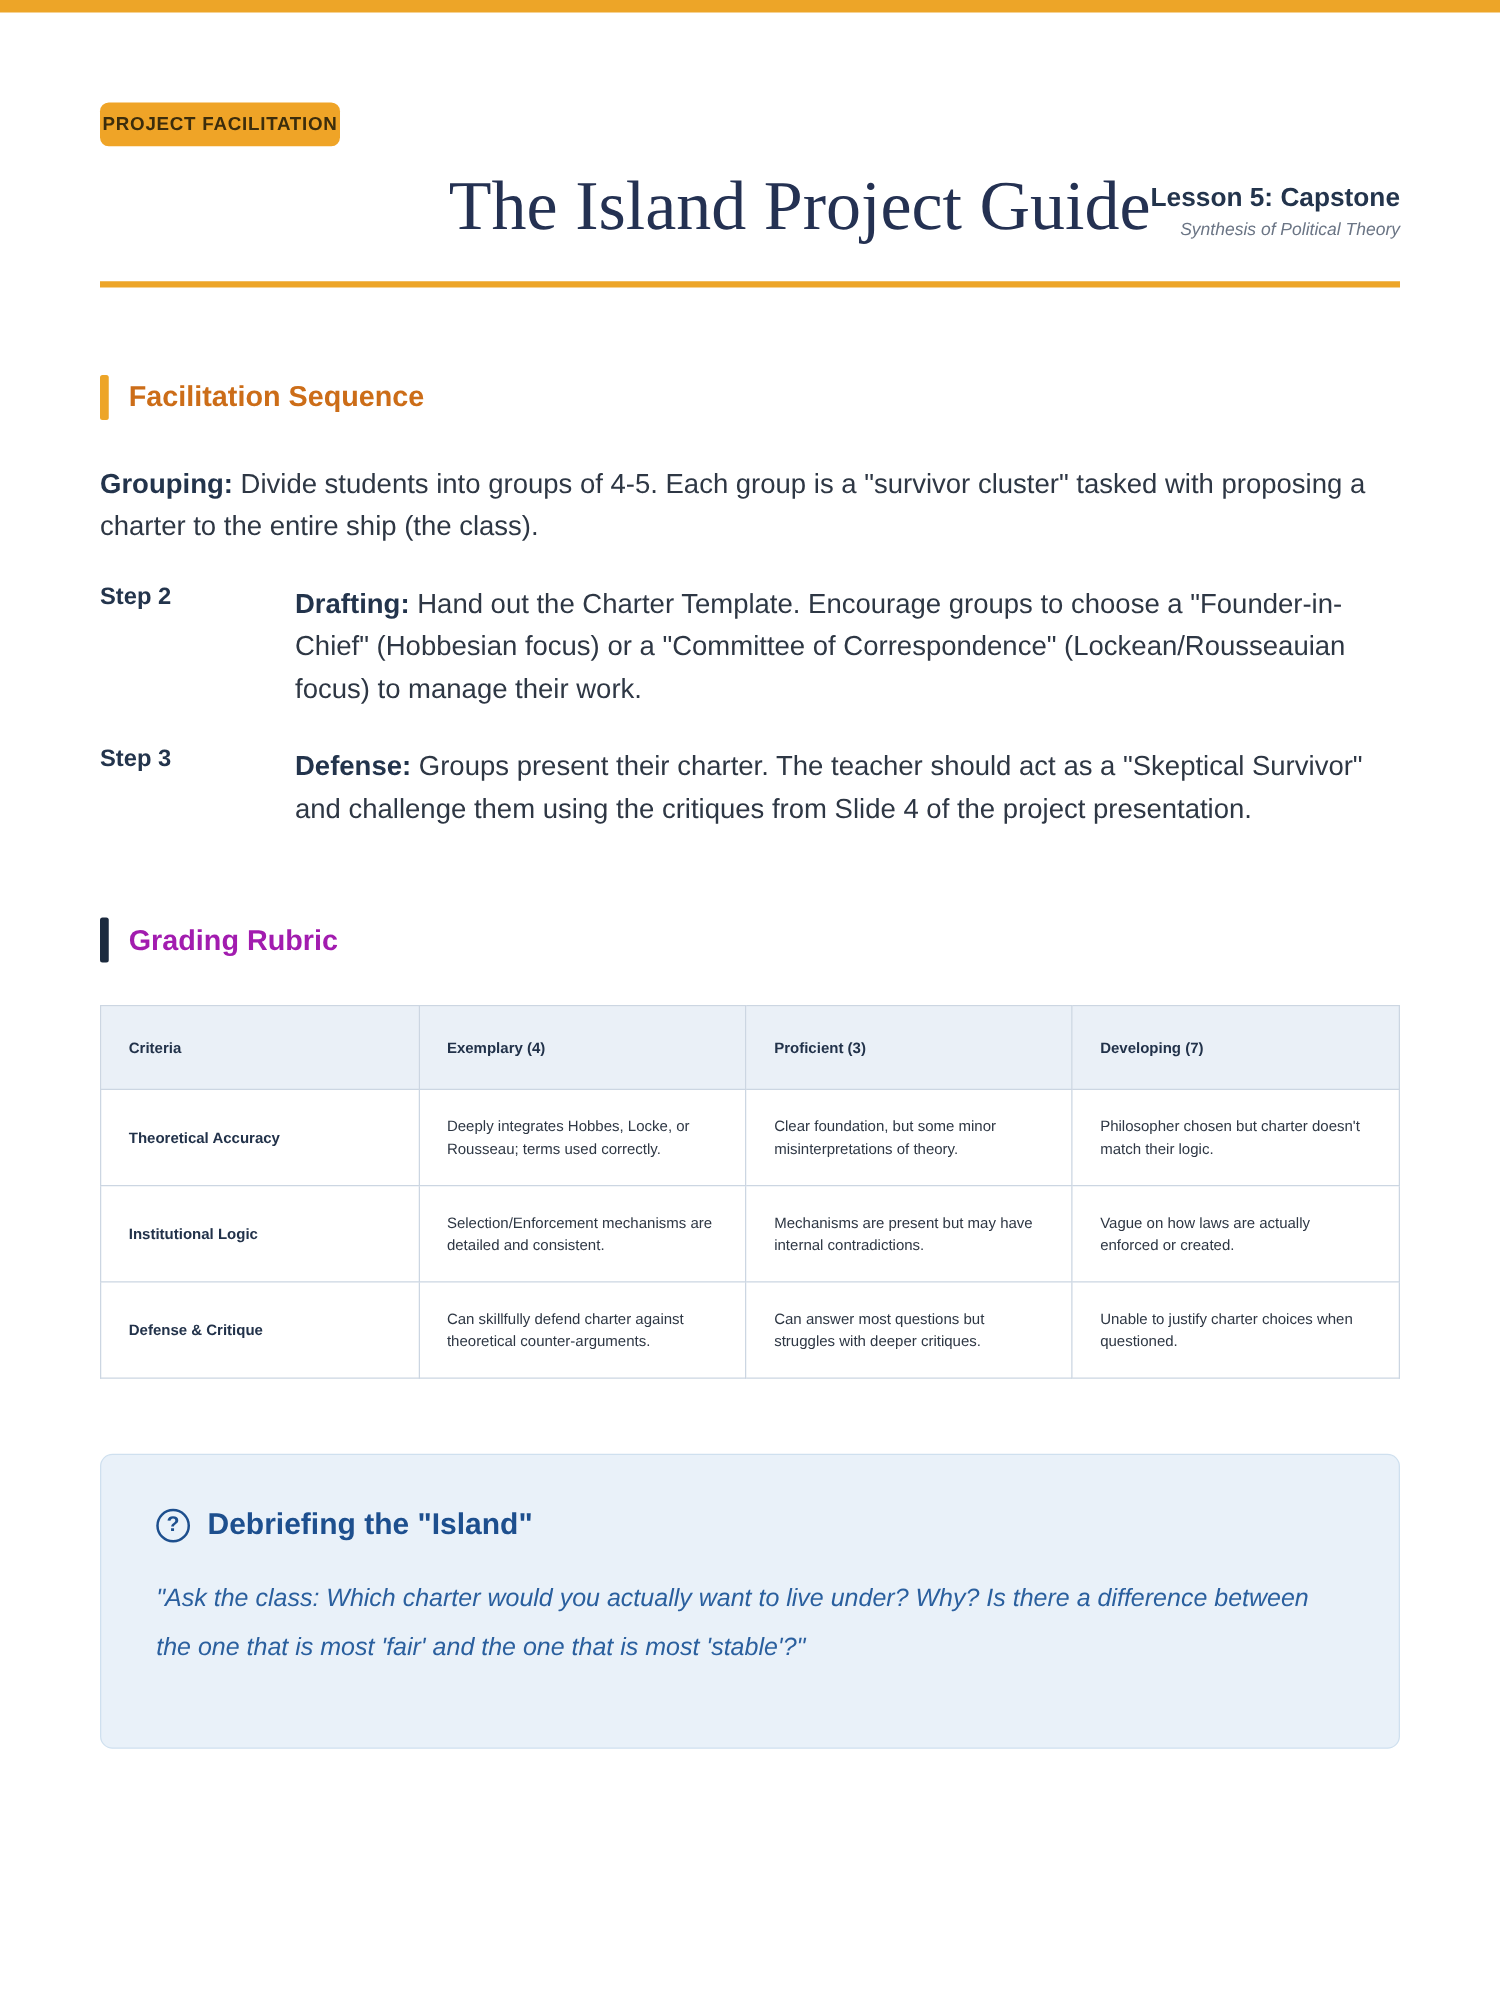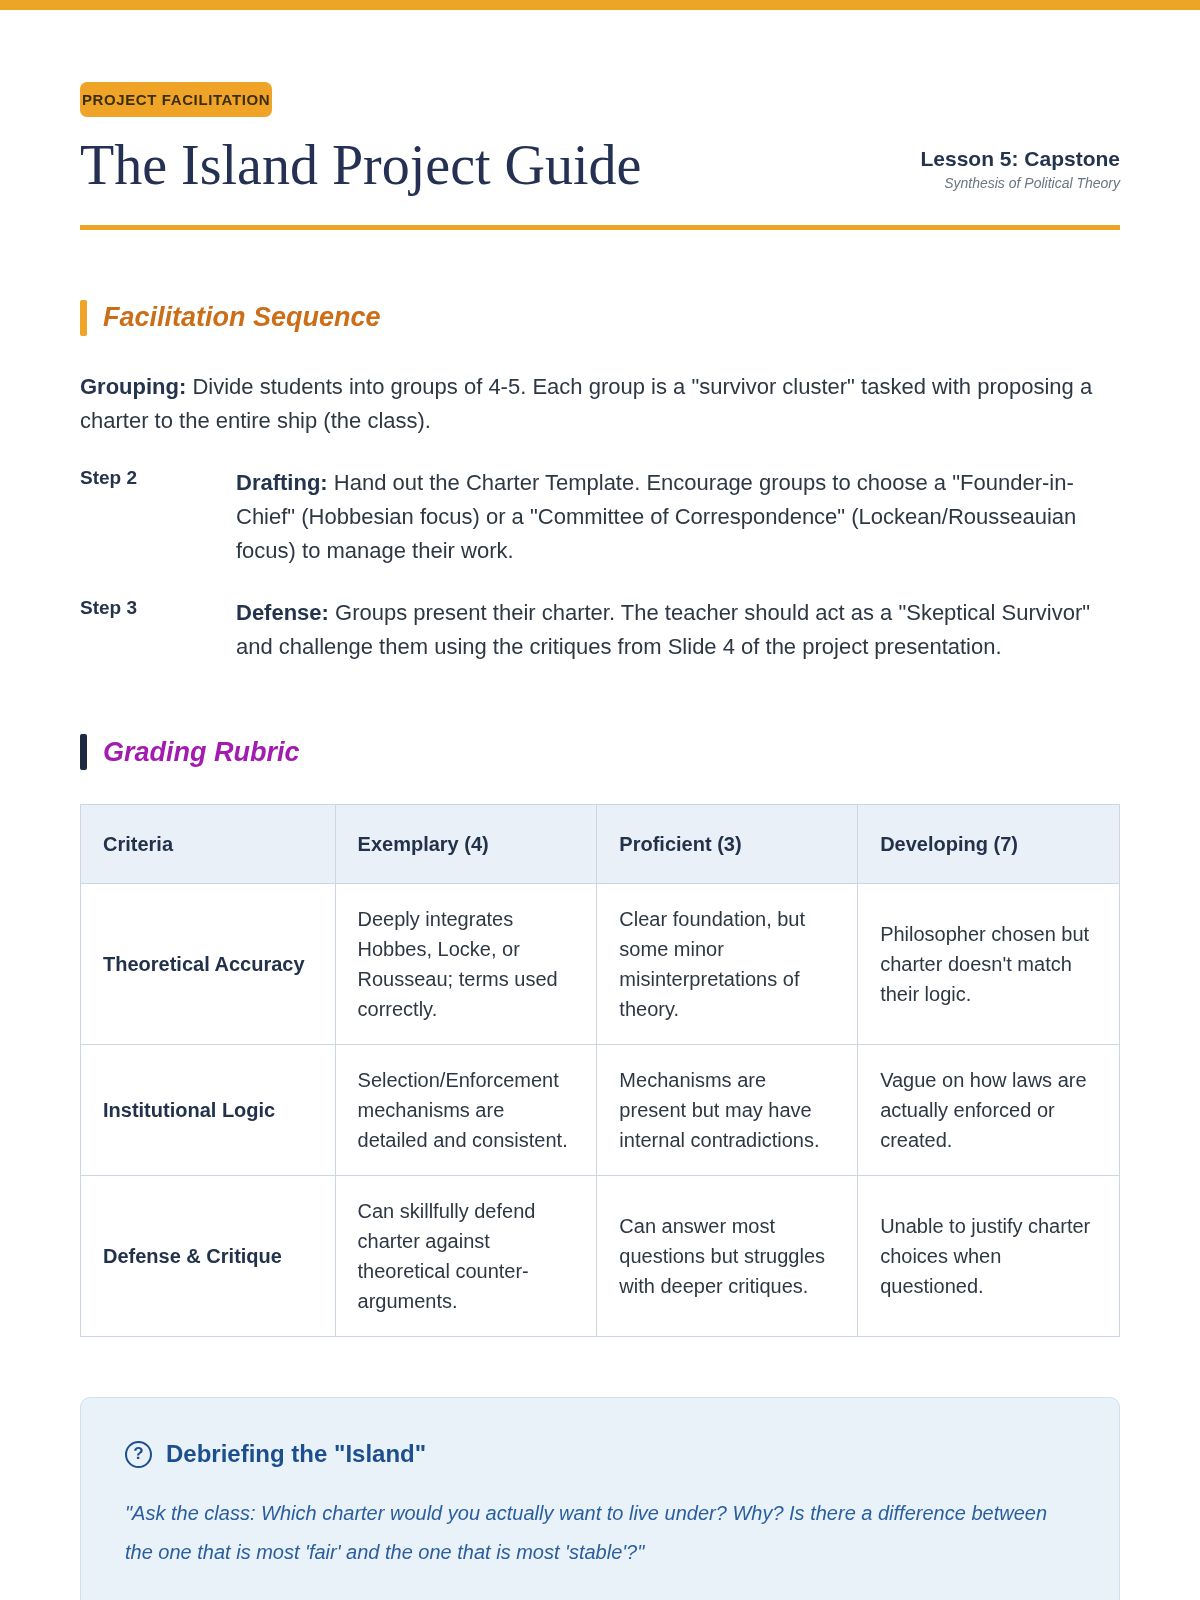--- a/index.html
+++ b/index.html
@@ -24,21 +24,21 @@
     background: #efa427;
     color: #3c2d0c;
     font-weight: bold;
     font-size: 15px;
     letter-spacing: 0.6px;
     padding: 9px 2px;
     border-radius: 7px;
   }
   .header-row {
     display: flex;
-    justify-content: space-between;
+    justify-content: flex-end;
     align-items: flex-end;
     margin-top: 18px;
   }
   .doc-title {
     font-family: "Liberation Serif", "DejaVu Serif", serif;
     font-size: 56px;
     font-weight: 400;
     color: #243152;
     line-height: 1.1;
   }
@@ -70,23 +70,22 @@
   .section-heading .accent {
     width: 7px;
     height: 36px;
     border-radius: 2px;
   }
   .section-heading.orange .accent { background: #eda528; }
   .section-heading.orange h2 { color: #cc6d18; }
   .section-heading.dark .accent { background: #1b2a3e; }
   .section-heading.dark h2 { color: #a21caf; }
   .section-heading h2 {
-    font-size: 27px;
-    font-weight: bold;
-    font-style: italic;
+    font-size: 23px;
+    font-weight: bold;
   }
   
   .steps { margin-top: 34px; }
   .step {
     display: flex;
     margin-bottom: 28px;
   }
   .step-label {
     flex: 0 0 156px;
     font-size: 19px;
@@ -106,21 +105,21 @@
     margin-top: 34px;
     width: 100%;
     border-collapse: collapse;
     table-layout: fixed;
   }
   .rubric th, .rubric td {
     border: 1px solid #ccd6e2;
     text-align: left;
     vertical-align: middle;
     padding: 20px 22px;
-    font-size: 20px;
+    font-size: 12px;
     line-height: 1.5;
   }
   .rubric th {
     background: #eaf0f7;
     color: #22324a;
     font-weight: bold;
     padding-top: 24px;
     padding-bottom: 24px;
   }
   .rubric td.criteria {

